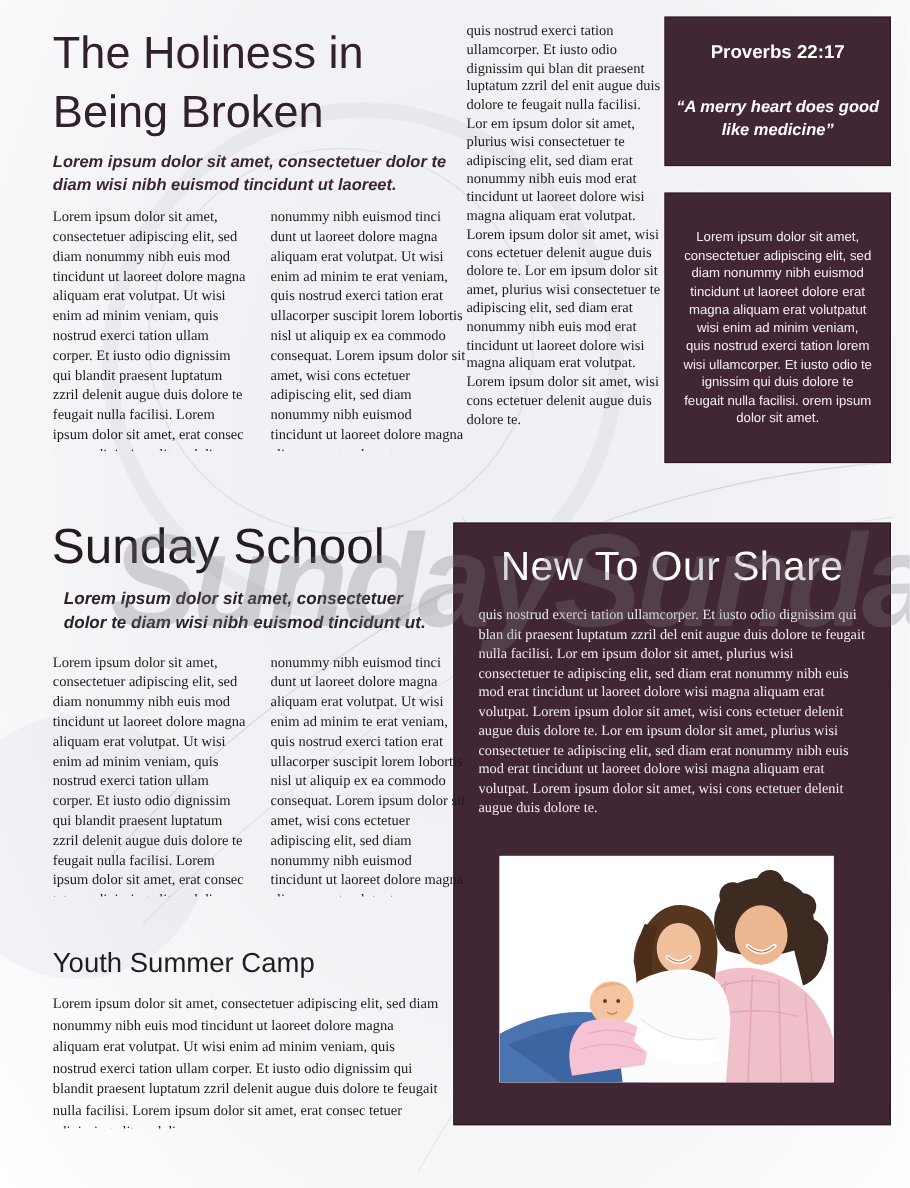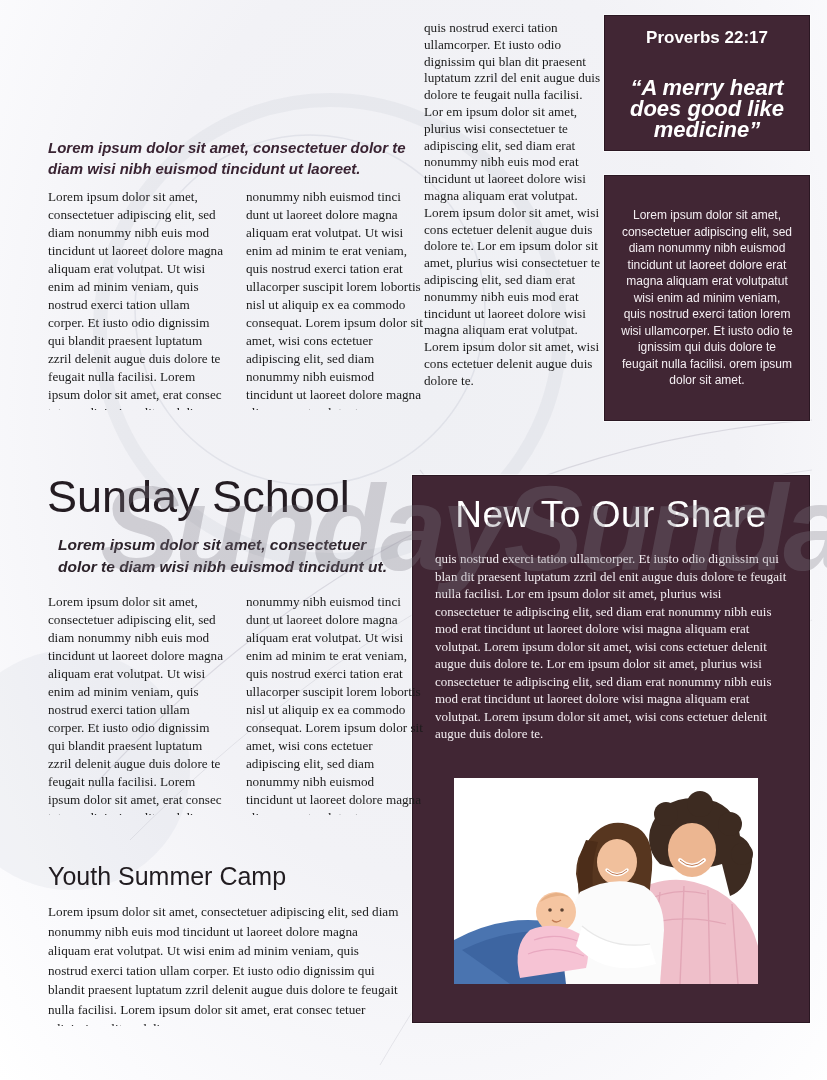--- a/index.html
+++ b/index.html
@@ -52,21 +52,21 @@
   
   .panel{
     position:absolute;background:#412634;z-index:1;
     border:1px solid rgba(20,8,16,0.5);
     box-shadow:0 0 0 1px rgba(255,255,255,0.55);
     gap:28px;
   }
   .verse-box{left:604px;top:15px;width:204px;height:134px;
     display:flex;flex-direction:column;justify-content:center;text-align:center;}
   .verse-ref{color:#ffffff;font-weight:bold;font-size:17px;line-height:22px;}
-  .verse-quote{color:#ffffff;font-weight:bold;font-style:italic;font-size:22px;line-height:21px;padding:0 6px;}
+  .verse-quote{color:#ffffff;font-weight:bold;font-style:italic;font-size:15px;line-height:21px;padding:0 6px;}
   .info-box{left:604px;top:175px;width:204px;height:244px;
     display:flex;align-items:center;justify-content:center;}
   .info-text{color:#f4eef2;font-size:12px;line-height:16.5px;text-align:center;padding:10px 16px;}
   .family-box{left:412px;top:475px;width:396px;height:546px;}
   .family-title{
     position:absolute;left:0;top:18px;width:100%;text-align:center;
     color:#ffffff;font-size:37px;line-height:42px;font-weight:400;letter-spacing:0.5px;
   }
   .family-body{
     position:absolute;left:22px;top:74px;width:352px;height:228px;overflow:hidden;
@@ -91,20 +91,24 @@
   <svg class="decor" width="827" height="1080" viewBox="0 0 827 1080">
     <circle cx="310" cy="310" r="175" fill="none" stroke="rgba(190,192,204,0.30)" stroke-width="1.5"></circle>
     <circle cx="330" cy="330" r="230" fill="none" stroke="rgba(190,192,204,0.18)" stroke-width="14"></circle>
     <circle cx="70" cy="770" r="120" fill="rgba(200,205,216,0.18)"></circle>
     <path d="M 90 790 C 300 560 540 440 812 420" fill="none" stroke="rgba(172,170,184,0.35)" stroke-width="1.2"></path>
     <path d="M 130 840 C 350 620 580 500 812 470" fill="none" stroke="rgba(172,170,184,0.25)" stroke-width="1"></path>
     <path d="M 420 470 C 540 620 620 780 690 1000" fill="none" stroke="rgba(172,170,184,0.30)" stroke-width="1.2"></path>
     <path d="M 380 1065 C 500 860 640 700 812 620" fill="none" stroke="rgba(172,170,184,0.25)" stroke-width="1"></path>
   </svg>
 
+  <div class="h-main">
+    <div>The Holiness in</div>
+    <div>Being Broken</div>
+  </div>
   <div class="h-sub1">Lorem ipsum dolor sit amet, consectetuer dolor te diam wisi nibh euismod tincidunt ut laoreet.</div>
   <div class="col c1a">Lorem ipsum dolor sit amet, consectetuer adipiscing elit, sed diam nonummy nibh euis mod tincidunt ut laoreet dolore magna aliquam erat volutpat. Ut wisi enim ad minim veniam, quis nostrud exerci tation ullam corper. Et iusto odio dignissim qui blandit praesent luptatum zzril delenit augue duis dolore te feugait nulla facilisi. Lorem ipsum dolor sit amet, erat consec tetuer adipiscing elit, sed diam</div>
   <div class="col c1b">nonummy nibh euismod tinci dunt ut laoreet dolore magna aliquam erat volutpat. Ut wisi enim ad minim te erat veniam, quis nostrud exerci tation erat ullacorper suscipit lorem lobortis nisl ut aliquip ex ea commodo consequat. Lorem ipsum dolor sit amet, wisi cons ectetuer adipiscing elit, sed diam nonummy nibh euismod tincidunt ut laoreet dolore magna aliquam erat volutpat.</div>
   <div class="col c1c">quis nostrud exerci tation ullamcorper. Et iusto odio dignissim qui blan dit praesent luptatum zzril del enit augue duis dolore te feugait nulla facilisi. Lor em ipsum dolor sit amet, plurius wisi consectetuer te adipiscing elit, sed diam erat nonummy nibh euis mod erat tincidunt ut laoreet dolore wisi magna aliquam erat volutpat. Lorem ipsum dolor sit amet, wisi cons ectetuer delenit augue duis dolore te. Lor em ipsum dolor sit amet, plurius wisi consectetuer te adipiscing elit, sed diam erat nonummy nibh euis mod erat tincidunt ut laoreet dolore wisi magna aliquam erat volutpat.  Lorem ipsum dolor sit amet, wisi cons ectetuer delenit augue duis dolore te.</div>
 
   <div class="panel verse-box">
     <div class="verse-ref">Proverbs 22:17</div>
     <div class="verse-quote">“A merry heart does good like medicine”</div>
   </div>
 

